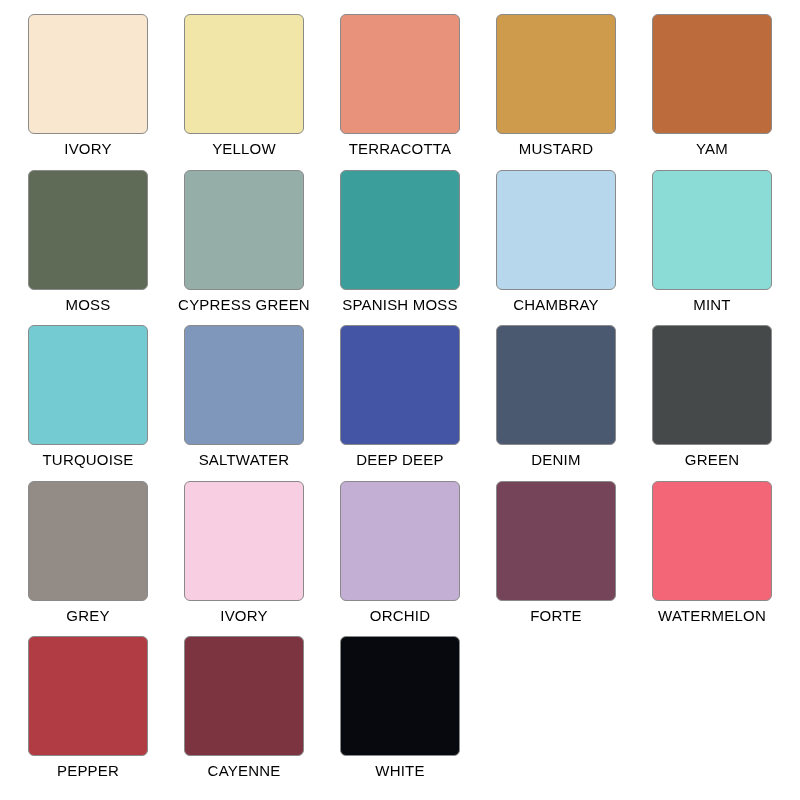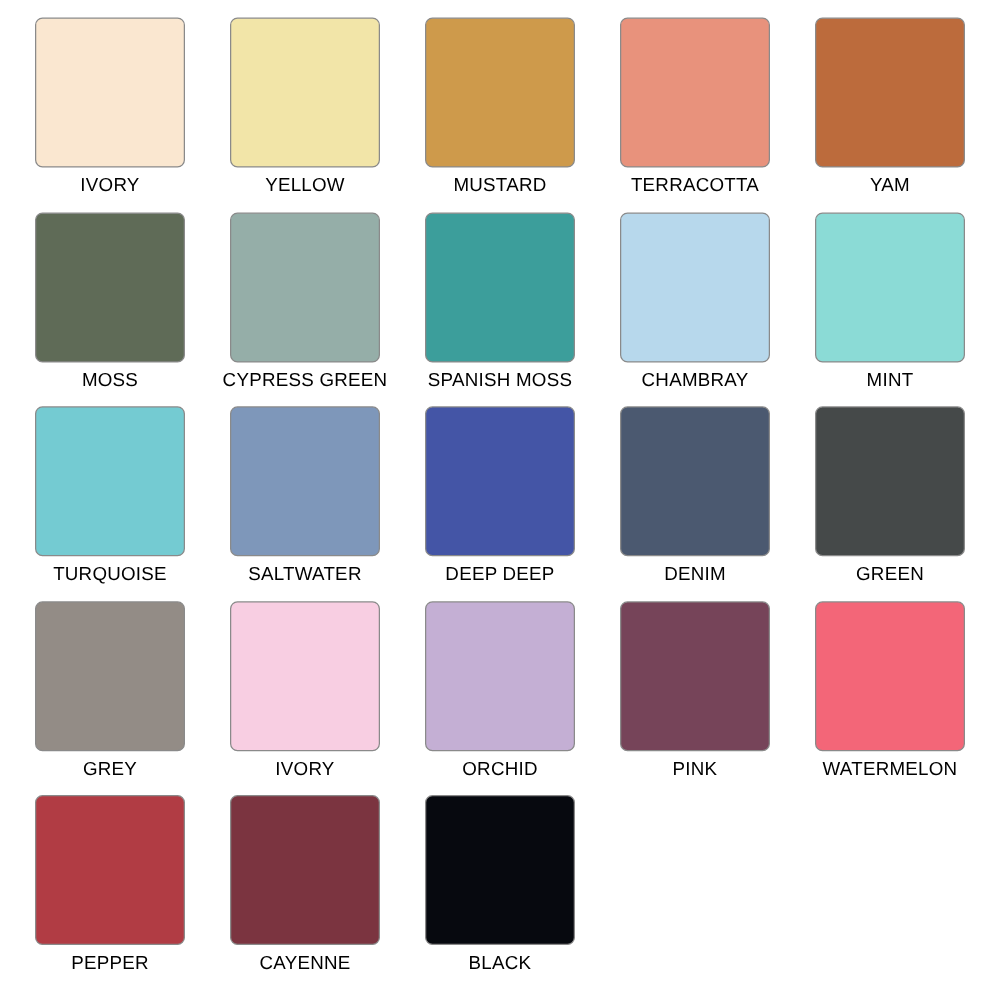--- a/index.html
+++ b/index.html
@@ -61,26 +61,26 @@
 <div id="palette-grid">
     <div class="swatch-cell">
       <div class="swatch-chip" style="background-color: rgb(250, 231, 208);"></div>
       <div class="swatch-label">IVORY</div>
     </div>
     <div class="swatch-cell">
       <div class="swatch-chip" style="background-color: rgb(242, 229, 168);"></div>
       <div class="swatch-label">YELLOW</div>
     </div>
     <div class="swatch-cell">
+      <div class="swatch-chip" style="background-color: rgb(232, 146, 124);"></div>
+      <div class="swatch-label">TERRACOTTA</div>
+    </div>
+    <div class="swatch-cell">
       <div class="swatch-chip" style="background-color: rgb(206, 154, 75);"></div>
       <div class="swatch-label">MUSTARD</div>
-    </div>
-    <div class="swatch-cell">
-      <div class="swatch-chip" style="background-color: rgb(232, 146, 124);"></div>
-      <div class="swatch-label">TERRACOTTA</div>
     </div>
     <div class="swatch-cell">
       <div class="swatch-chip" style="background-color: rgb(188, 107, 60);"></div>
       <div class="swatch-label">YAM</div>
     </div>
     <div class="swatch-cell">
       <div class="swatch-chip" style="background-color: rgb(95, 107, 87);"></div>
       <div class="swatch-label">MOSS</div>
     </div>
     <div class="swatch-cell">
@@ -126,31 +126,31 @@
     <div class="swatch-cell">
       <div class="swatch-chip" style="background-color: rgb(248, 206, 226);"></div>
       <div class="swatch-label">IVORY</div>
     </div>
     <div class="swatch-cell">
       <div class="swatch-chip" style="background-color: rgb(196, 175, 212);"></div>
       <div class="swatch-label">ORCHID</div>
     </div>
     <div class="swatch-cell">
       <div class="swatch-chip" style="background-color: rgb(118, 68, 89);"></div>
-      <div class="swatch-label">PINK</div>
+      <div class="swatch-label">FORTE</div>
     </div>
     <div class="swatch-cell">
       <div class="swatch-chip" style="background-color: rgb(243, 102, 120);"></div>
       <div class="swatch-label">WATERMELON</div>
     </div>
     <div class="swatch-cell">
       <div class="swatch-chip" style="background-color: rgb(177, 60, 68);"></div>
       <div class="swatch-label">PEPPER</div>
     </div>
     <div class="swatch-cell">
       <div class="swatch-chip" style="background-color: rgb(123, 52, 64);"></div>
       <div class="swatch-label">CAYENNE</div>
     </div>
     <div class="swatch-cell">
       <div class="swatch-chip" style="background-color: rgb(7, 9, 15);"></div>
-      <div class="swatch-label">BLACK</div>
+      <div class="swatch-label">WHITE</div>
     </div>
   </div>
 
 </body></html>

